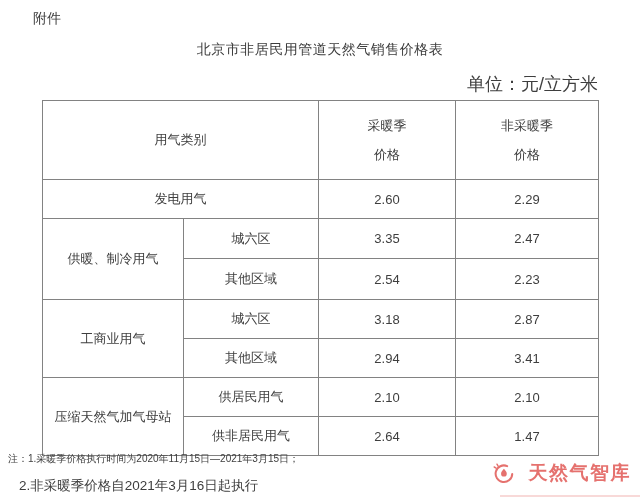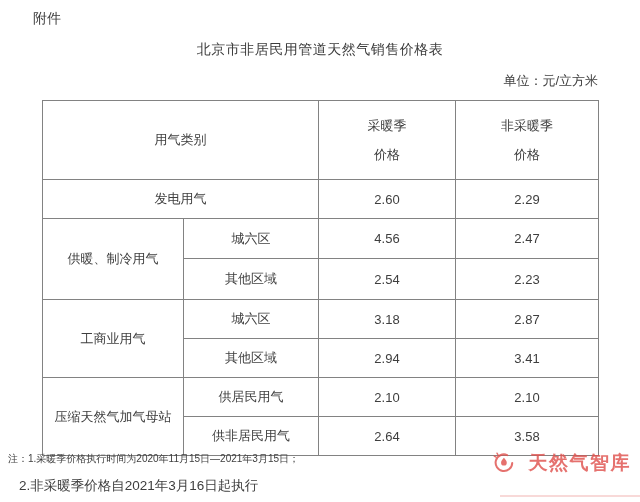--- a/index.html
+++ b/index.html
@@ -19,21 +19,21 @@
 
   .doc-title {
     position: absolute; left: 0; top: 41px; width: 640px;
     text-align: center;
     font-size: 14px; letter-spacing: 0.5px;
     color: #3c3c3c;
   }
 
   .unit-line {
     position: absolute; top: 72px; right: 42px;
-    font-size: 13px;
+    font-size: 18px;
   }
 
   table.price-table {
     position: absolute; left: 42px; top: 100px;
     width: 556px;
     border-collapse: collapse;
     table-layout: fixed;
     font-size: 13px;
     color: #3e3e3e;
   }
@@ -53,22 +53,22 @@
   .note-1 {
     position: absolute; left: 8px; top: 452px;
     font-size: 10px;
   }
   .note-2 {
     position: absolute; left: 19px; top: 477px;
     font-size: 13.5px;
   }
 
   .watermark {
-    position: absolute; right: 9px; top: 450px;
-    display: flex; align-items: flex-start; gap: 14px;
+    position: absolute; right: 9px; top: 460px;
+    display: flex; align-items: center; gap: 14px;
     opacity: 0.82;
   }
   .watermark-text {
     font-size: 19px; font-weight: bold; letter-spacing: 1.5px;
     white-space: nowrap;
   }
   .watermark-underline {
     position: absolute; left: 500px; top: 495px;
     width: 140px; height: 2px;
     background: rgba(224, 83, 79, 0.22);
@@ -105,21 +105,21 @@
 
     <tr class="h-r38">
       <td colspan="2">发电用气</td>
       <td>2.60</td>
       <td>2.29</td>
     </tr>
 
     <tr class="h-r40">
       <td rowspan="2">供暖、制冷用气</td>
       <td>城六区</td>
-      <td>4.56</td>
+      <td>3.35</td>
       <td>2.47</td>
     </tr>
     <tr class="h-r41">
       <td>其他区域</td>
       <td>2.54</td>
       <td>2.23</td>
     </tr>
 
     <tr class="h-r38">
       <td rowspan="2">工商业用气</td>
@@ -135,21 +135,21 @@
 
     <tr class="h-r38">
       <td rowspan="2">压缩天然气加气母站</td>
       <td>供居民用气</td>
       <td>2.10</td>
       <td>2.10</td>
     </tr>
     <tr class="h-r39">
       <td>供非居民用气</td>
       <td>2.64</td>
-      <td>3.58</td>
+      <td>1.47</td>
     </tr>
   </tbody>
 </table>
 
 <div class="note-1">注：1.采暖季价格执行时间为2020年11月15日—2021年3月15日；</div>
 <div class="note-2">2.非采暖季价格自2021年3月16日起执行</div>
 
 <div class="watermark" style="color: rgb(224, 83, 79);">
   <span style="display:inline-flex;">
     <svg width="24" height="24" viewBox="0 0 26 26" aria-hidden="true">

